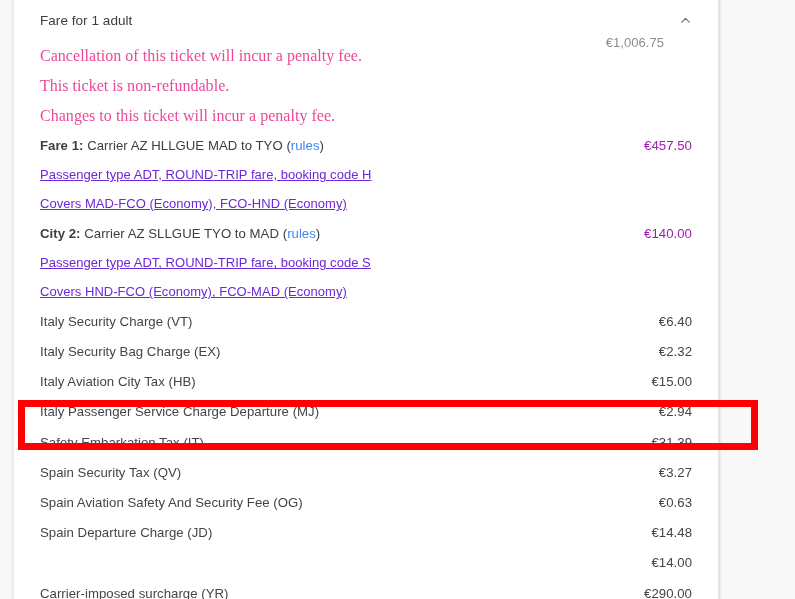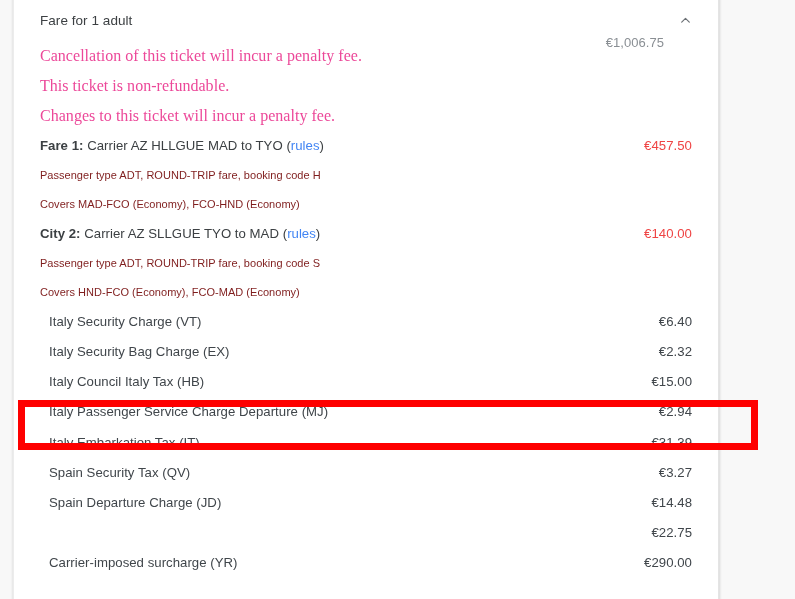--- a/index.html
+++ b/index.html
@@ -85,45 +85,46 @@
     line-height: 20px;
     padding: 5px 0 5.2px 0;
     letter-spacing: 0.03px;
   }
   .fare-row .row-label {
     color: #3c4043;
     white-space: nowrap;
   }
   .fare-row .row-spacer { flex: 1; }
   .fare-row .row-amount {
-    color: #ef4444;
+    color: #a21caf;
     white-space: nowrap;
     text-align: right;
   }
 
   
   .fare-head .row-label { color: #3c4043; }
   .fare-head .fare-tag { font-weight: bold; }
   .rules-link {
     color: #4285f4;
     text-decoration: none;
     cursor: pointer;
   }
 
   
   .fare-detail {
-    font-size: 11px;
-    color: #7f1d1d;
+    font-size: 13px;
+    color: #6d28d9;
     line-height: 20px;
     padding: 4.4px 0 4.6px 0;
     letter-spacing: 0.03px;
-  }
-
-  
-  .tax-row .row-label { color: #40464b; margin-left: 9px; }
+    text-decoration: underline;
+  }
+
+  
+  .tax-row .row-label { color: #40464b; }
   .tax-row .row-amount { color: #40464b; }
 
   
   #annotation-box {
     position: absolute;
     left: 18px;
     top: 400px;
     width: 740px;
     height: 50px;
     border: 7px solid #fe0000;
@@ -173,48 +174,53 @@
     <span class="row-label">Italy Security Charge (VT)</span>
     <span class="row-spacer"></span>
     <span class="row-amount">€6.40</span>
   </div>
   <div class="fare-row tax-row">
     <span class="row-label">Italy Security Bag Charge (EX)</span>
     <span class="row-spacer"></span>
     <span class="row-amount">€2.32</span>
   </div>
   <div class="fare-row tax-row">
-    <span class="row-label">Italy Council Italy Tax (HB)</span>
+    <span class="row-label">Italy Aviation City Tax (HB)</span>
     <span class="row-spacer"></span>
     <span class="row-amount">€15.00</span>
   </div>
   <div class="fare-row tax-row">
     <span class="row-label">Italy Passenger Service Charge Departure (MJ)</span>
     <span class="row-spacer"></span>
     <span class="row-amount">€2.94</span>
   </div>
   <div class="fare-row tax-row">
-    <span class="row-label">Italy Embarkation Tax (IT)</span>
+    <span class="row-label">Safety Embarkation Tax (IT)</span>
     <span class="row-spacer"></span>
     <span class="row-amount">€31.39</span>
   </div>
   <div class="fare-row tax-row">
     <span class="row-label">Spain Security Tax (QV)</span>
     <span class="row-spacer"></span>
     <span class="row-amount">€3.27</span>
   </div>
   <div class="fare-row tax-row">
+    <span class="row-label">Spain Aviation Safety And Security Fee (OG)</span>
+    <span class="row-spacer"></span>
+    <span class="row-amount">€0.63</span>
+  </div>
+  <div class="fare-row tax-row">
     <span class="row-label">Spain Departure Charge (JD)</span>
     <span class="row-spacer"></span>
     <span class="row-amount">€14.48</span>
   </div>
 
   <div class="fare-row tax-row">
     <span class="row-spacer"></span>
-    <span class="row-amount">€22.75</span>
+    <span class="row-amount">€14.00</span>
   </div>
   <div class="fare-row tax-row">
     <span class="row-label">Carrier-imposed surcharge (YR)</span>
     <span class="row-spacer"></span>
     <span class="row-amount">€290.00</span>
   </div>
 
 </div>
 
 <div id="annotation-box"></div>

